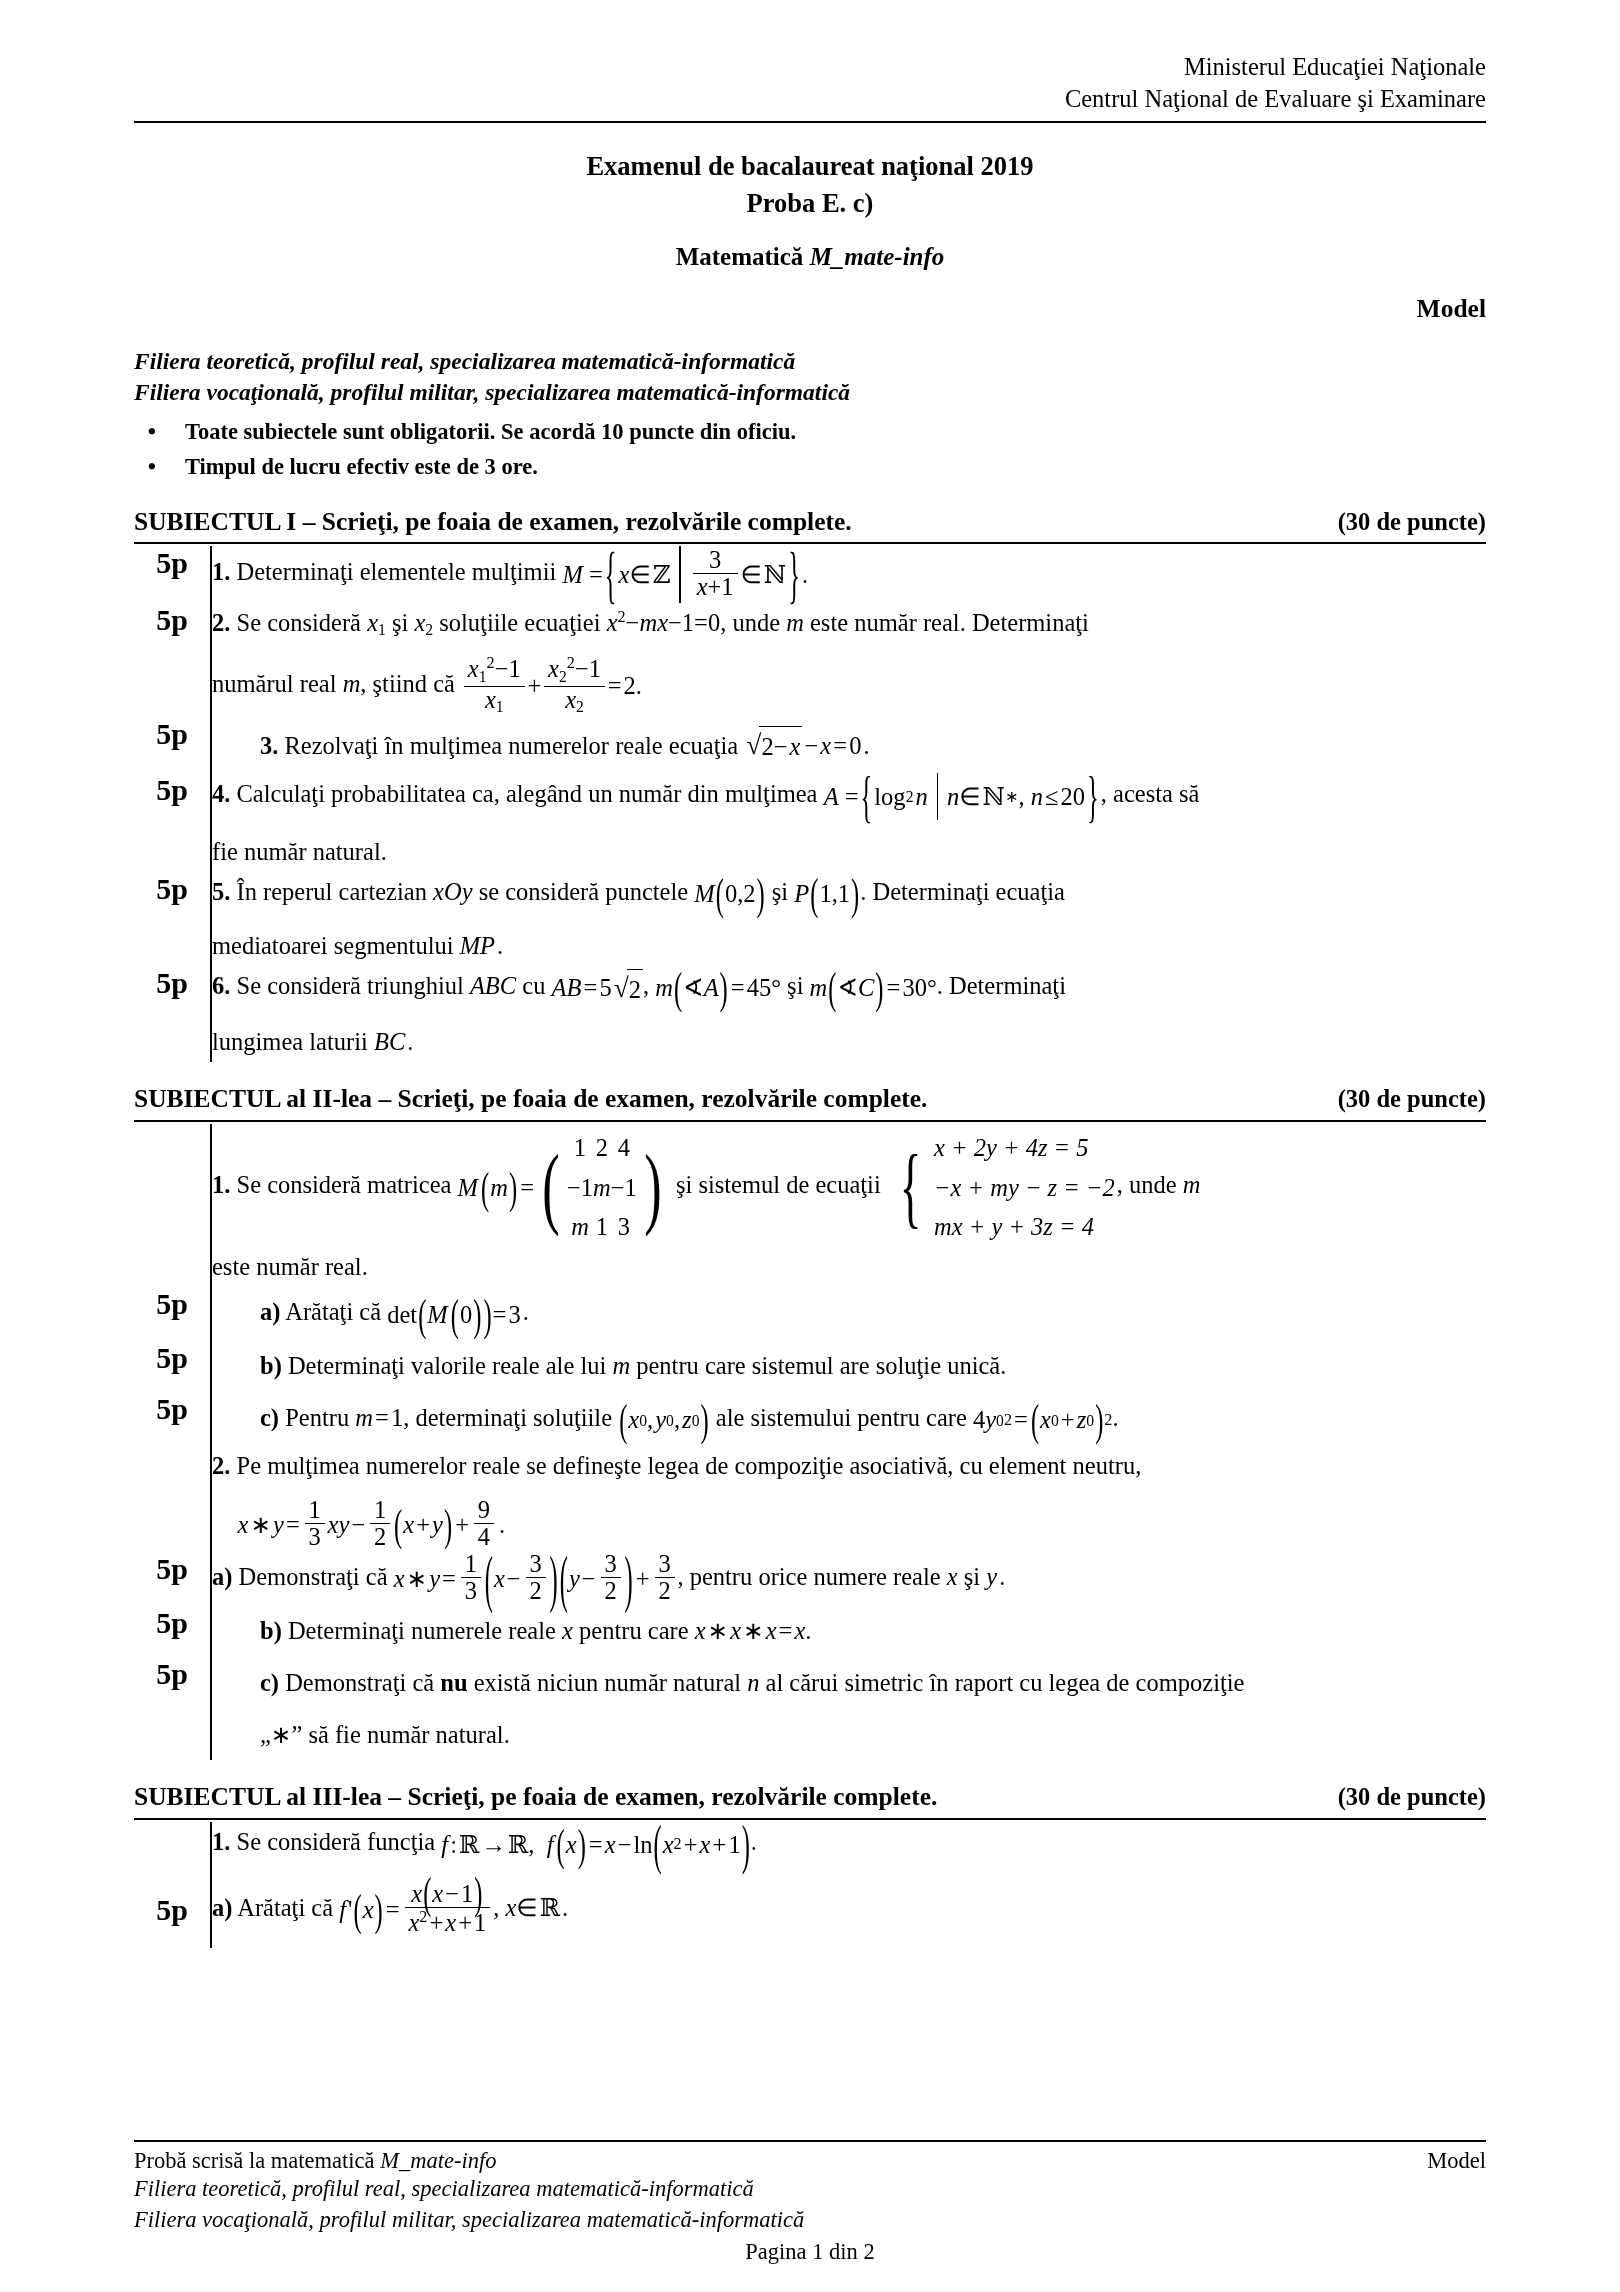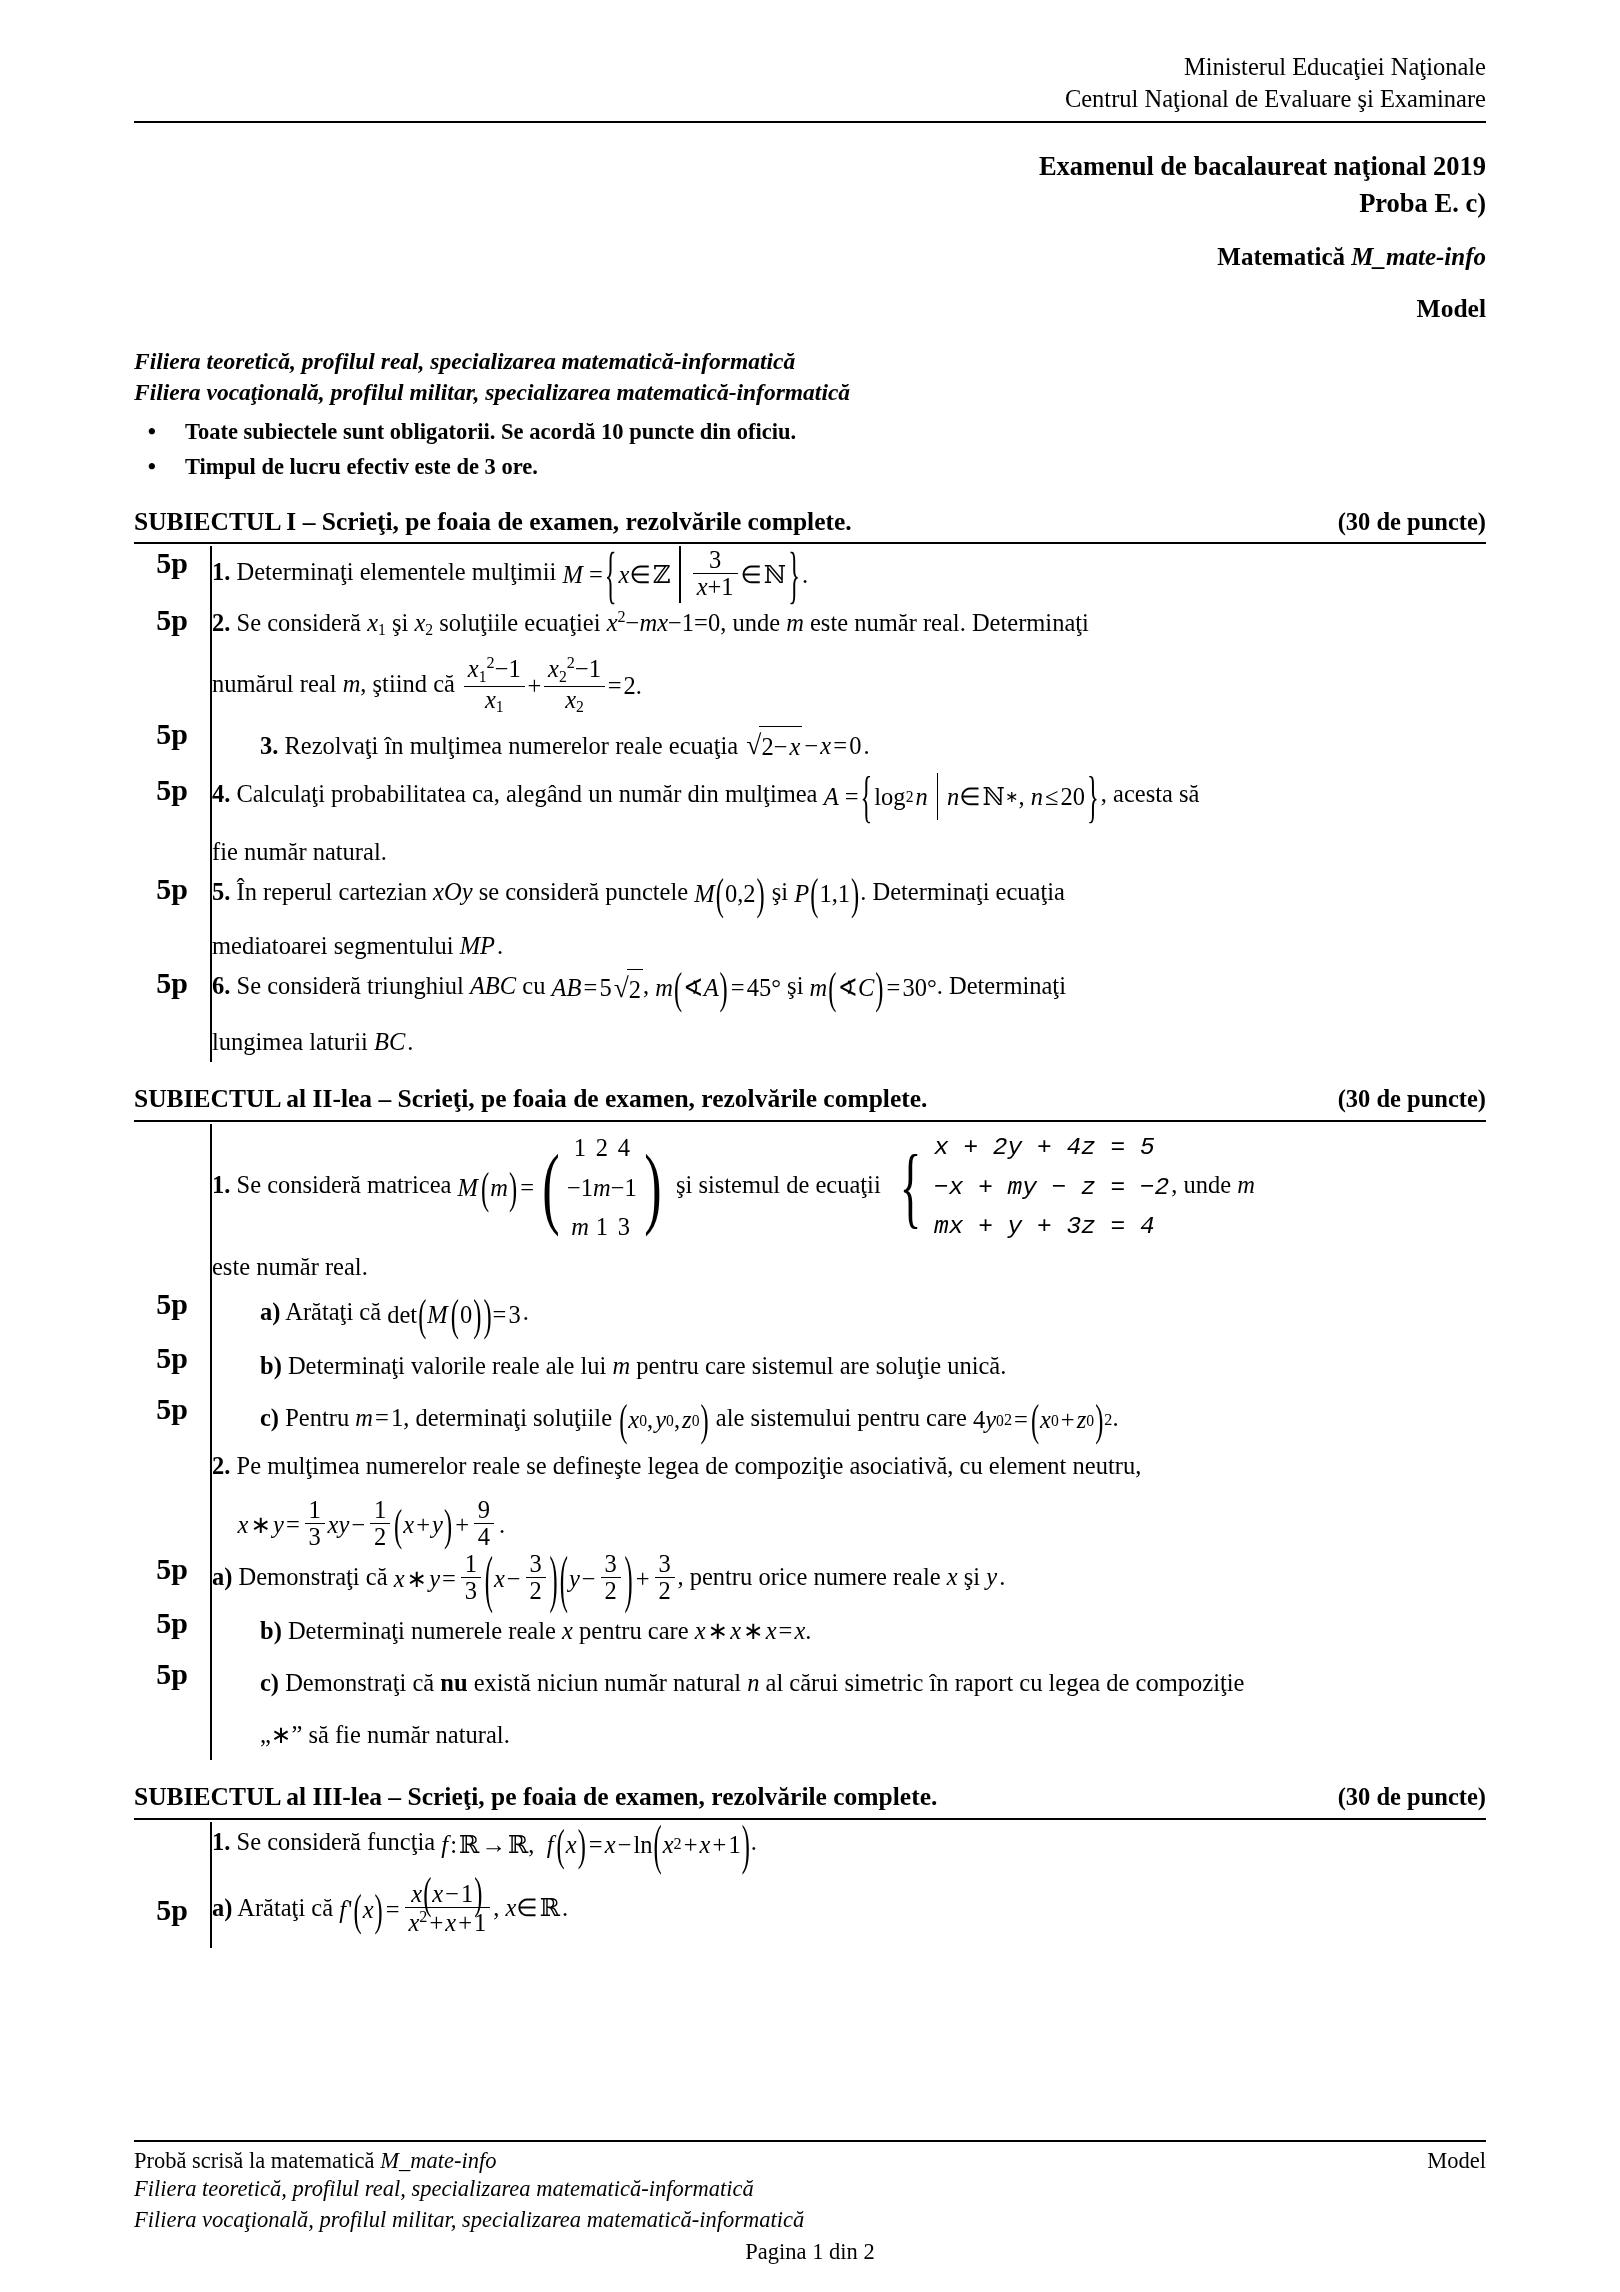--- a/index.html
+++ b/index.html
@@ -11,21 +11,21 @@
     -webkit-font-smoothing:antialiased;
   }
   .page { position:relative; width:1620px; height:2293px; box-sizing:border-box;
           padding:51px 134px 0 134px; }
 
   
   .hdr { text-align:right; font-size:24.5px; line-height:1.30; }
   .rule { border:0; border-top:2.5px solid #000; margin:5.9px 0 0 0; height:0; }
   .rule.thin { border-top:2px solid #000; }
 
-  .title-block { text-align:right; margin-top:25.5px; }
+  .title-block { text-align:center; margin-top:25.5px; }
   .t1 { font-size:26.5px; font-weight:bold; line-height:1.38; }
   .t2 { font-size:25px; font-weight:bold; margin-top:21.6px; }
   .t2 i { font-style:italic; }
 
   .model-right { text-align:right; font-size:25.5px; font-weight:bold; margin-top:23.5px; }
 
   .filiera { font-size:23.5px; font-style:italic; font-weight:bold; line-height:1.34; margin-top:21.6px; }
 
   ul.notes { list-style:none; margin:5.9px 0 0 0; padding:0; font-size:22.5px; font-weight:bold; }
   ul.notes li { position:relative; padding-left:51px; line-height:1.55; }
@@ -77,21 +77,21 @@
               display:inline-block; }
   .mat table { border-collapse:collapse; margin:0 1px; }
   .mat td { padding:2.9px 13.7px; text-align:center; font-size:24.5px; font-style:italic; }
   .mat td.n { font-style:normal; }
 
   
   .sys { display:inline-flex; align-items:center; vertical-align:middle; margin:0 2px; }
   .sys .lb { font-size:90px; font-weight:200; line-height:0.62; transform:scaleX(0.5);
              display:inline-block; }
   .sys .eqs { display:inline-block; margin-left:2px; }
-  .sys .eqs div { font-size:24.5px; line-height:1.62; white-space:nowrap;font-family:Liberation Mono, monospace; }
+  .sys .eqs div { font-size:24.5px; line-height:1.62; white-space:nowrap; }
 
   
   .footer { position:absolute; left:134px; right:134px; bottom:28px; }
   .foot-row { display:flex; justify-content:space-between; font-size:22.5px; }
   .foot-row .fl { font-style:normal; }
   .foot-row .fr { font-style:normal; }
   .foot-i { font-size:22.5px; font-style:italic; line-height:1.36; }
   .foot-page { text-align:center; font-size:22.5px; margin-top:3.9px; }
 </style>
 </head>

